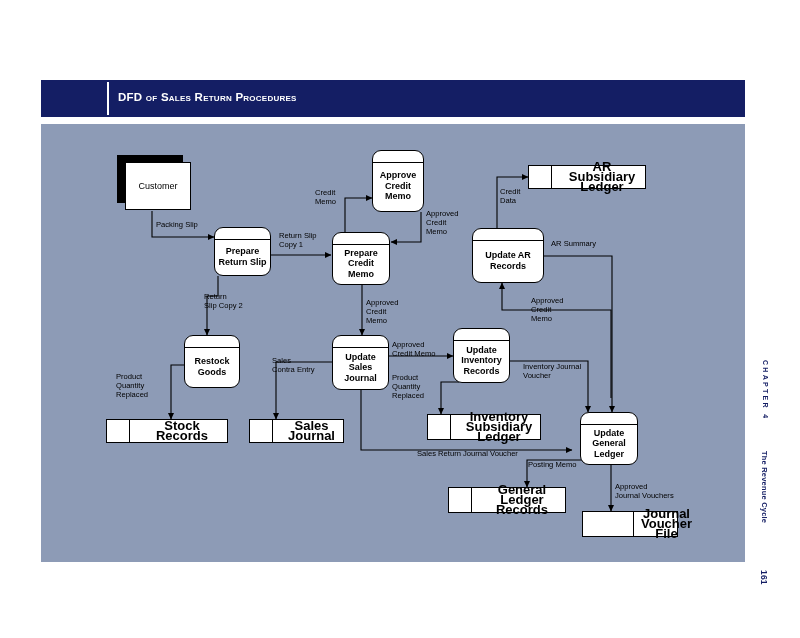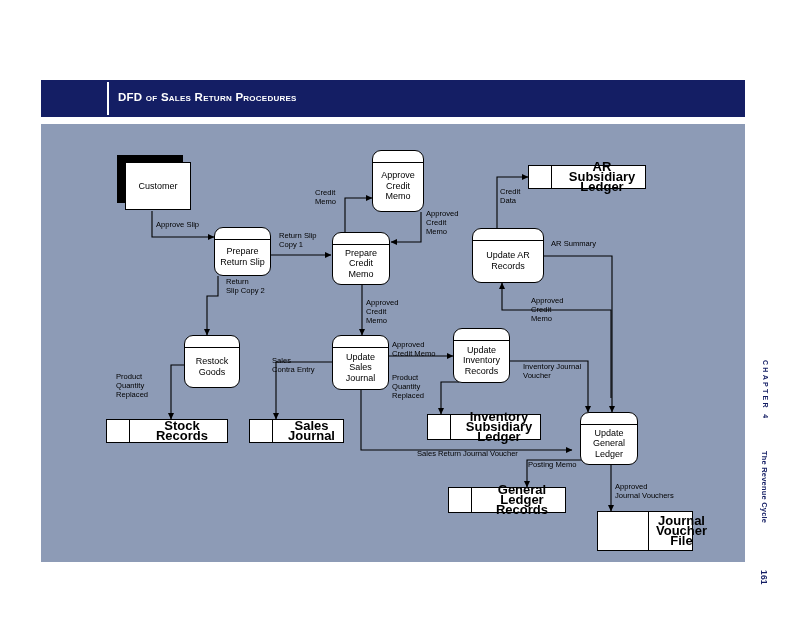--- a/index.html
+++ b/index.html
@@ -130,21 +130,21 @@
     left: 0; right: 0;
     top: 11px;
     height: 1.2px;
     background: #000000;
   }
   .process .plabel {
     position: relative;
     margin-top: 10px;
     text-align: center;
     font-size: 9px;
-    font-weight: normal;
+    font-weight: bold;
     color: #000000;
     line-height: 10.5px;
     padding: 0 3px;
     white-space: pre-line;
   }
 
   
   .store {
     background: #ffffff;
     border: 1.1px solid #000000;
@@ -338,30 +338,30 @@
     <span class="slabel">Inventory
 Subsidiary Ledger</span>
   </div>
 
   <div class="node store" style="left:448px; top:487px; width:118px; height:26px;">
     <span class="store-tab"></span>
     <span class="slabel">General Ledger
 Records</span>
   </div>
 
-  <div class="node store" style="left:597px; top:511px; width:96px; height:40px;padding-left:28px;">
+  <div class="node store" style="left:582px; top:511px; width:96px; height:26px;padding-left:28px;">
     <span class="store-tab"></span>
     <span class="slabel">Journal Voucher
 File</span>
   </div>
 
-  <div class="flabel" style="left:156px; top:221px;">Approve Slip</div>
+  <div class="flabel" style="left:156px; top:221px;">Packing Slip</div>
   <div class="flabel" style="left:279px; top:232px;">Return Slip
 Copy 1</div>
-  <div class="flabel" style="left:204px; top:278px;margin-left:22px;">Return
+  <div class="flabel" style="left:204px; top:293px;">Return
 Slip Copy 2</div>
   <div class="flabel" style="left:315px; top:189px;">Credit
 Memo</div>
   <div class="flabel" style="left:426px; top:210px;">Approved
 Credit
 Memo</div>
   <div class="flabel" style="left:366px; top:299px;">Approved
 Credit
 Memo</div>
   <div class="flabel" style="left:500px; top:188px;">Credit

